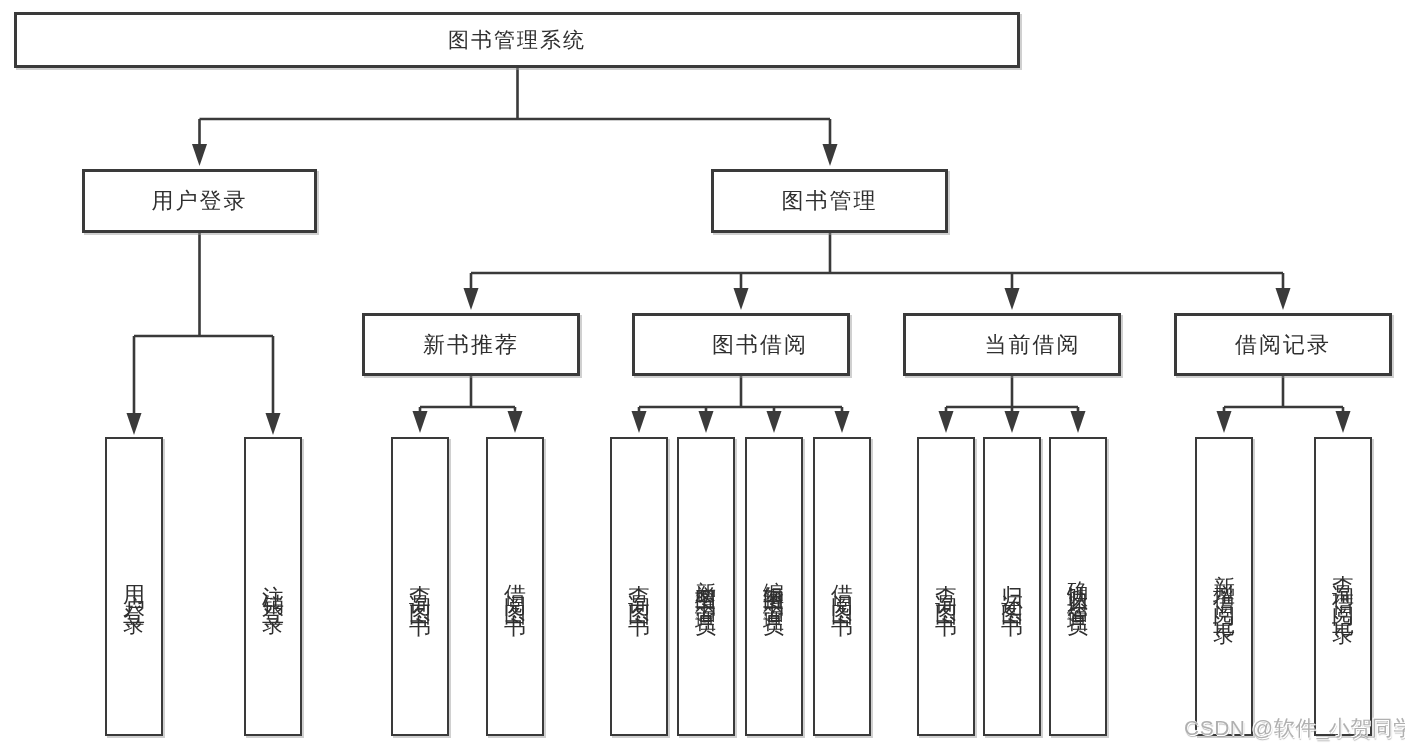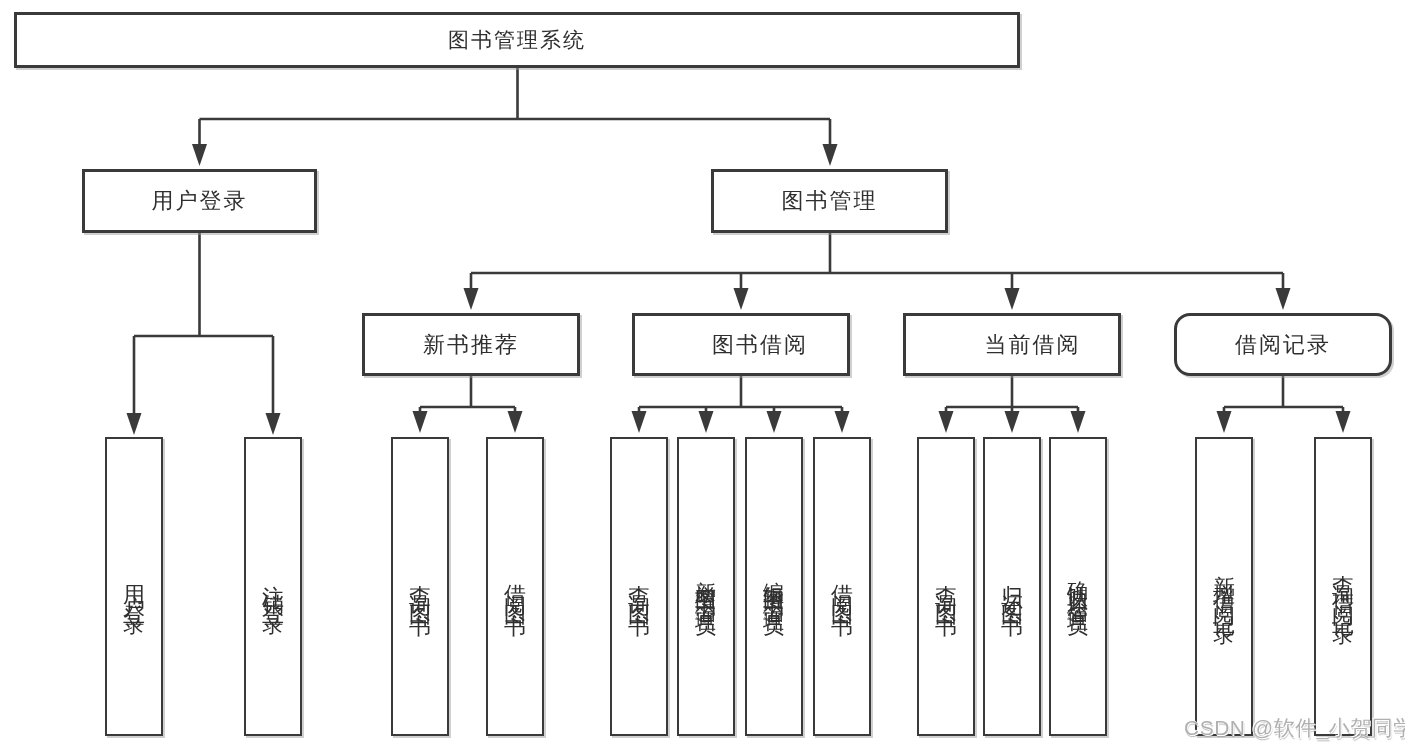--- a/index.html
+++ b/index.html
@@ -120,21 +120,21 @@
 
   <div class="node hbox" style="left:362px; top:313px; width:218px; height:63px;">
     <span>新书推荐</span>
   </div>
   <div class="node hbox" style="left:632px; top:313px; width:218px; height:63px;padding-left:38px;">
     <span>图书借阅</span>
   </div>
   <div class="node hbox" style="left:903px; top:313px; width:218px; height:63px;padding-left:41px;">
     <span>当前借阅</span>
   </div>
-  <div class="node hbox" style="left:1174px; top:313px; width:218px; height:63px;border-radius:16px;">
+  <div class="node hbox" style="left:1174px; top:313px; width:218px; height:63px;">
     <span>借阅记录</span>
   </div>
 
   <div class="node vbox" style="left:105px; top:437px; width:58px; height:299px;">
     <span>用户登录</span>
   </div>
   <div class="node vbox" style="left:244px; top:437px; width:58px; height:299px;">
     <span>注销登录</span>
   </div>
 

